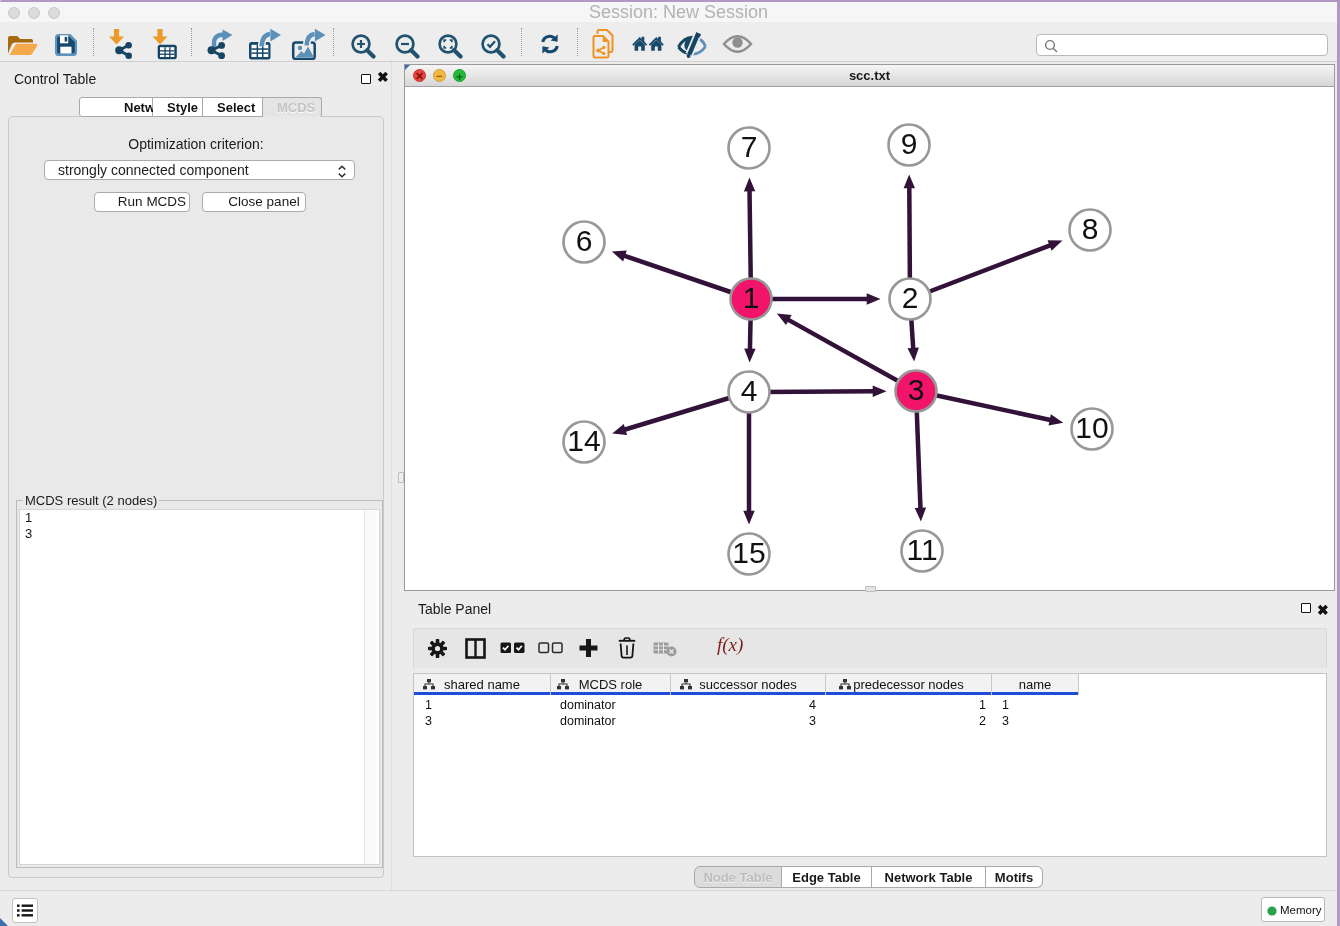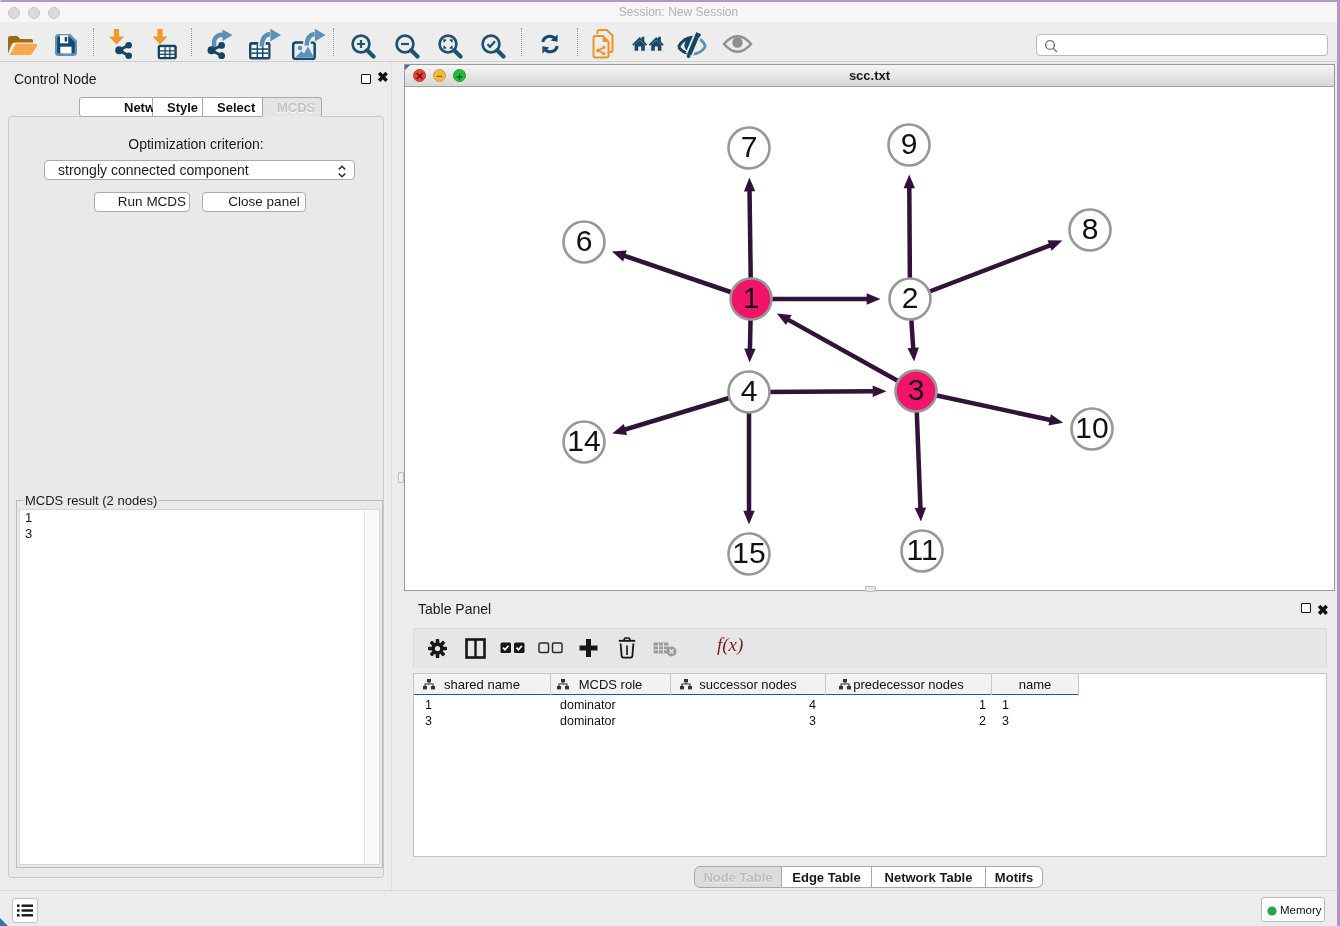--- a/index.html
+++ b/index.html
@@ -5,21 +5,21 @@
 * { margin:0; padding:0; box-sizing:border-box; }
 html,body { width:1340px; height:926px; overflow:hidden; }
 body { font-family:"Liberation Sans", sans-serif; background:#ececec; position:relative; }
 .abs { position:absolute; }
 
 
 #purpletop { left:0; top:0; width:1340px; height:2px; background:#b198c6; border-radius:4px 4px 0 0; }
 #purpleright { right:0; top:0; width:3px; height:926px; background:#b198c6; }
 #titlebar { left:0; top:2px; width:1337px; height:20px; background:#f6f6f6; }
 #titlebar .dot { position:absolute; top:5px; width:12px; height:12px; border-radius:50%; background:#dcdbda; border:1px solid #c9c7c6; }
-#apptitle { width:100%; text-align:center; font-size:12px; color:#b4b2b2; line-height:21px;padding-left:20px; }
+#apptitle { width:100%; text-align:center; font-size:18px; color:#b4b2b2; line-height:21px;padding-left:20px; }
 #toolbar { left:0; top:22px; width:1337px; height:40px; background:#ededed; border-bottom:1px solid #cfcfcf; }
 #toolbar > svg { position:absolute; }
 .tsep { position:absolute; top:6px; height:28px; width:0; border-left:1px dotted #9a9a9a; }
 #searchbox { position:absolute; left:1036px; top:12px; width:292px; height:22px; background:#fff; border:1px solid #b9b9b9; border-radius:4px; }
 
 
 #cpanel { left:0; top:62px; width:392px; height:830px; background:#ececec; }
 #cphead { position:absolute; left:14px; top:9px; font-size:14px; color:#1b1b1b; }
 .floatbtn { position:absolute; top:12px; width:10px; height:10px; border:1.5px solid #111; border-radius:1px; background:#fff; }
 .closex { position:absolute; top:7px; font-size:14px; font-weight:bold; color:#111; }
@@ -42,21 +42,21 @@
 #nettitle .txt { width:100%; text-align:center; font-size:13px; font-weight:bold; color:#1a1a1a; line-height:22px; }
 .tl { position:absolute; top:4px; width:13px; height:13px; border-radius:50%; font-size:11px; font-weight:bold; text-align:center; line-height:13px; }
 #netcanvas { position:absolute; left:0; top:23px; }
 #bluecorner { position:absolute; left:0; top:0; width:0; height:0; border-left:5px solid #3c6fb0; border-bottom:5px solid transparent; }
 
 
 #tpanel { left:404px; top:595px; width:931px; height:295px; background:#ececec; }
 #tphead { position:absolute; left:14px; top:6px; font-size:14px; color:#1b1b1b; }
 #ttoolbar { position:absolute; left:9px; top:33px; width:914px; height:40px; background:#e6e6e6; border:1px solid #d8d8d8; border-bottom:none; border-radius:3px 3px 0 0; }
 #ttable { position:absolute; left:9px; top:78px; width:914px; height:184px; background:#fff; border:1px solid #c4c4c4; font-size:13px; }
-#thead { position:absolute; left:0; top:0; height:21px; background:#f2f2f2; border-bottom:1px solid #1d4ed8; }
+#thead { position:absolute; left:0; top:0; height:21px; background:#f2f2f2; border-bottom:3px solid #1d4ed8; }
 .sm { position:absolute; top:5px; }
 .th { position:absolute; top:0; height:21px; border-right:1px solid #c9c9c9; text-align:center; line-height:21px; color:#111; }
 .trow { position:absolute; left:0; height:16px; line-height:16px; color:#111; width:100%; font-size:12.5px; }
 .td { position:absolute; top:0; height:16px; }
 #btabs { position:absolute; left:290px; top:271px; height:22px; display:flex; font-size:13px; font-weight:bold; }
 #btabs .tab { height:22px; line-height:21px; text-align:center; background:#fff; border:1px solid #a9a9a9; border-left:none; color:#1a1a1a; }
 #btabs .tab.first { border-left:1px solid #a9a9a9; border-radius:6px 0 0 6px; }
 #btabs .tab.last { border-radius:0 6px 6px 0; }
 #btabs .tab.sel { background:#dcdcdc; color:#bcbcbc; text-shadow:0 1px 0 #f5f5f5; }
 
@@ -220,21 +220,21 @@
       <circle cx="6" cy="6" r="4.4" fill="none" stroke="#777" stroke-width="1.4"></circle>
       <line x1="9.2" y1="9.2" x2="13" y2="13" stroke="#777" stroke-width="1.4"></line>
     </svg>
   </div>
 </div>
 
 <div class="abs" id="purpletop"></div>
 <div class="abs" id="purpleright"></div>
 
 <div class="abs" id="cpanel">
-  <div id="cphead">Control Node</div>
+  <div id="cphead">Control Table</div>
   <div class="floatbtn" style="left:361px;"></div>
   <div class="closex" style="left:377px;">✖</div>
   <div id="cpbody"></div>
   <div id="tabrow">
     <div class="tab first" style="width:74px;padding-left:44px;">Network</div>
       <div class="tab" style="width:50px;">Style</div>
       <div class="tab" style="width:60px;">Select</div>
       <div class="tab sel" style="width:59px;">MCDS</div>
   </div>
   <div id="optlabel">Optimization criterion:</div>

